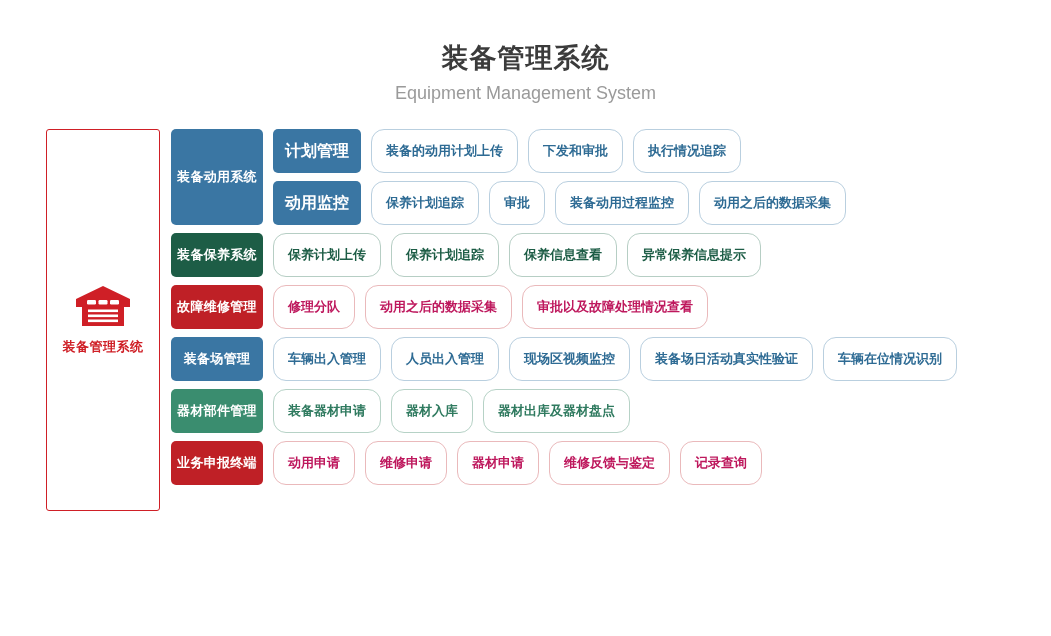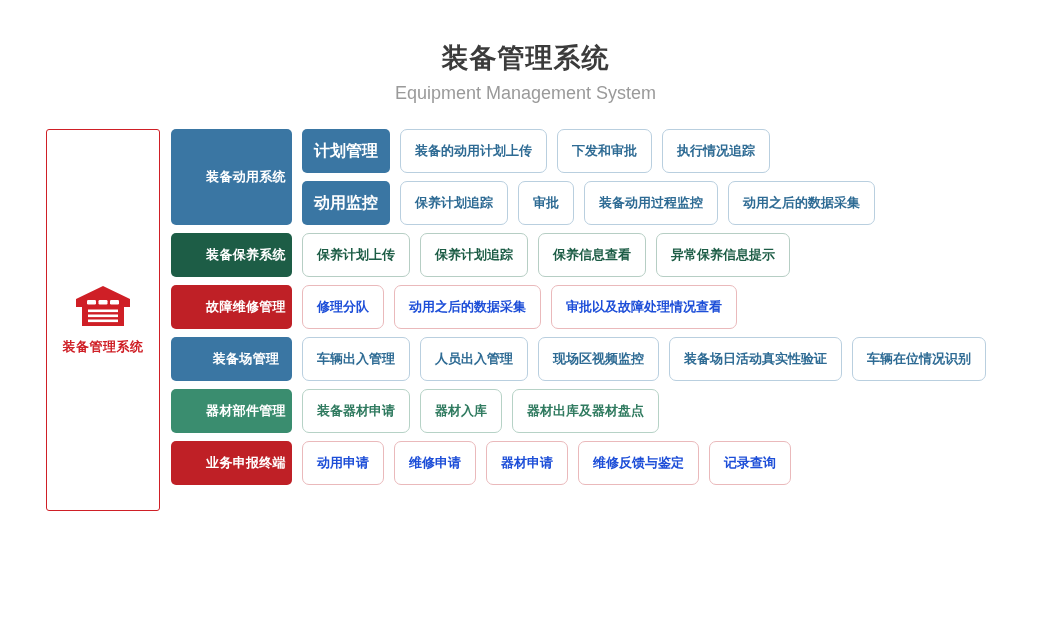--- a/index.html
+++ b/index.html
@@ -33,49 +33,49 @@
     margin-top:11px;font-size:13px;color:#cf1f26;font-weight:bold;
     letter-spacing:0.5px;
   }
 
   
   .diagram{position:absolute;left:171px;top:129px;}
   .row{display:flex;align-items:stretch;margin-bottom:8px;}
   .cat{
     width:92px;border-radius:5px;color:#ffffff;font-size:13px;font-weight:bold;
     display:flex;align-items:center;justify-content:center;text-align:center;
-    letter-spacing:0.3px;flex:0 0 auto;padding-left:29px;
+    letter-spacing:0.3px;flex:0 0 auto;
   }
   .stack{display:flex;flex-direction:column;margin-left:10px;}
   .subrow{display:flex;align-items:stretch;}
   .subrow + .subrow{margin-top:8px;}
   .subcat{
     width:88px;height:44px;border-radius:5px;color:#fff;font-size:16px;
     font-weight:bold;display:flex;align-items:center;justify-content:center;
     text-align:center;flex:0 0 auto;
   }
   .items{display:flex;margin-left:10px;}
   .item{
-    height:44px;border-radius:7px;background:#ffffff;
+    height:44px;border-radius:13px;background:#ffffff;
     display:flex;align-items:center;justify-content:center;
     padding:0 14px;font-size:13px;font-weight:bold;white-space:nowrap;
     box-sizing:border-box;
   }
   .item + .item{margin-left:10px;}
   .row > .items{margin-left:10px;}
 
   
   .c-blue{background:#3a76a3;}
   .c-green-dark{background:#1d5d46;}
   .c-red{background:#bf2026;}
   .c-green{background:#3a8d6f;}
 
   .i-blue{border:1.2px solid #b9cfdf;color:#2e6b94;}
   .i-green-dark{border:1.2px solid #b6cec4;color:#1d5d46;}
-  .i-red{border:1.2px solid #eab9bb;color:#1d4ed8;}
+  .i-red{border:1.2px solid #eab9bb;color:#be185d;}
   .i-green{border:1.2px solid #b6d2c6;color:#2f7a5f;}
 </style>
 </head>
 <body>
 
 <div class="header">
   <div class="title">装备管理系统</div>
   <div class="subtitle">Equipment Management System</div>
 </div>
 

